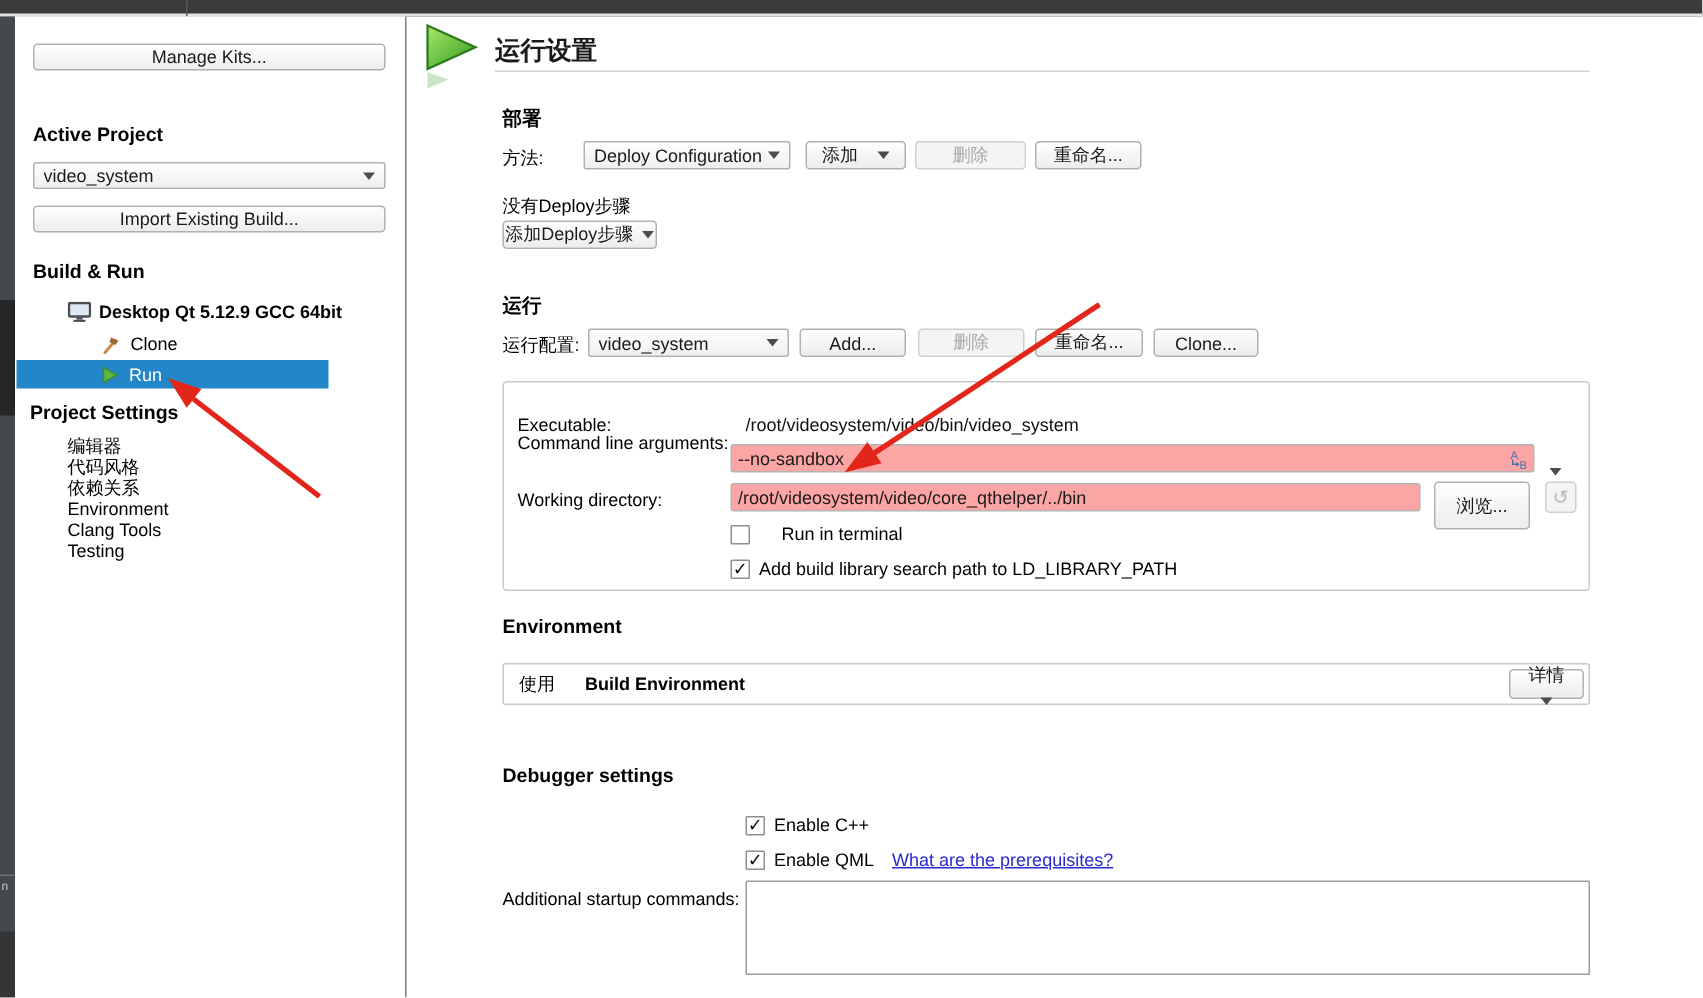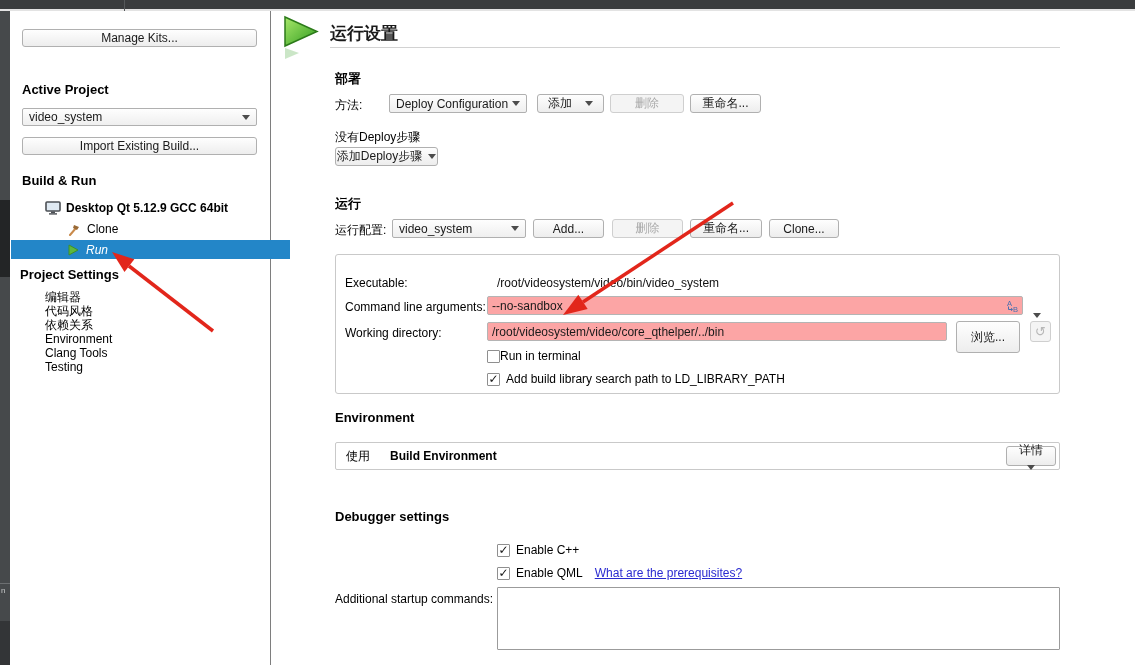--- a/index.html
+++ b/index.html
@@ -100,21 +100,21 @@
   </div>
 
   <div class="abs" style="left:68px;top:222px;display:flex;align-items:center;gap:6px;">
     <svg width="13" height="13" viewBox="0 0 13 13">
       <path d="M2 12 L8 5" stroke="#c98a4b" stroke-width="2" stroke-linecap="round"></path>
       <path d="M6 2 L11 4 L9 7 L5 5 Z" fill="#9a6a36"></path>
     </svg>
     <span class="t12">Clone</span>
   </div>
 
-  <div class="abs runrow" style="left:11px;top:240px;width:279px;height:19px;font-style:italic;">
+  <div class="abs runrow" style="left:11px;top:240px;width:208px;height:19px;">
     <div style="position:absolute;left:57px;top:3px;display:flex;align-items:center;gap:7px;">
       <svg width="11" height="12" viewBox="0 0 11 12">
         <polygon points="1,1 10,6 1,11" fill="#5cb83e" stroke="#3f8f2a" stroke-width="1"></polygon>
       </svg>
       <span class="t12">Run</span>
     </div>
   </div>
 
   <div class="abs h-bold13" style="left:20px;top:267px;">Project Settings</div>
 
@@ -183,21 +183,21 @@
   </div>
   <div class="abs btn" style="left:769px;top:219px;width:70px;height:19px;">
     <span>Clone...</span>
   </div>
 
   <div class="abs groupbox" style="left:335px;top:254px;width:725px;height:140px;"></div>
 
   <div class="abs t12" style="left:345px;top:276px;">Executable:</div>
   <div class="abs valtext" style="left:497px;top:276px;">/root/videosystem/video/bin/video_system</div>
 
-  <div class="abs t12" style="left:345px;top:300px;text-align:right;">Command line arguments:</div>
+  <div class="abs t12" style="left:345px;top:288px;text-align:right;">Command line arguments:</div>
   <div class="abs field" style="left:487px;top:296px;width:536px;height:19px;">
     <span style="flex:1;">--no-sandbox</span>
     <svg width="14" height="14" viewBox="0 0 14 14">
       <text x="3" y="7" font-size="7.5" fill="#4a6fae" font-family="sans-serif">A</text>
       <path d="M4.5 7.5 V10.5 H8" stroke="#4a6fae" stroke-width="1" fill="none"></path>
       <path d="M7 8.8 L9 10.5 L7 12.2" fill="#4a6fae"></path>
       <text x="9" y="13.4" font-size="7.5" fill="#4a6fae" font-family="sans-serif">B</text>
     </svg>
   </div>
   <div class="abs" style="left:1033px;top:304px;">
@@ -208,21 +208,21 @@
   <div class="abs field" style="left:487px;top:322px;width:460px;height:19px;">
     <span style="flex:1;">/root/videosystem/video/core_qthelper/../bin</span>
   </div>
   <div class="abs btn" style="left:956px;top:321px;width:64px;height:32px;">
     <span>浏览...</span>
   </div>
   <div class="abs btn disabled" style="left:1030px;top:321px;width:21px;height:21px;font-size:13px;">
     <span style="color:#b8b8b8;">↺</span>
   </div>
 
-  <div class="abs" style="left:487px;top:349px;display:flex;align-items:center;gap:0;">
+  <div class="abs" style="left:487px;top:349px;display:flex;align-items:center;gap:21px;">
     <span class="cb"></span>
     <span class="t12">Run in terminal</span>
   </div>
 
   <div class="abs" style="left:487px;top:372px;display:flex;align-items:center;gap:6px;">
     <span class="cb checked">
         <span class="tick">✓</span>
       </span>
     <span class="t12">Add build library search path to LD_LIBRARY_PATH</span>
   </div>

